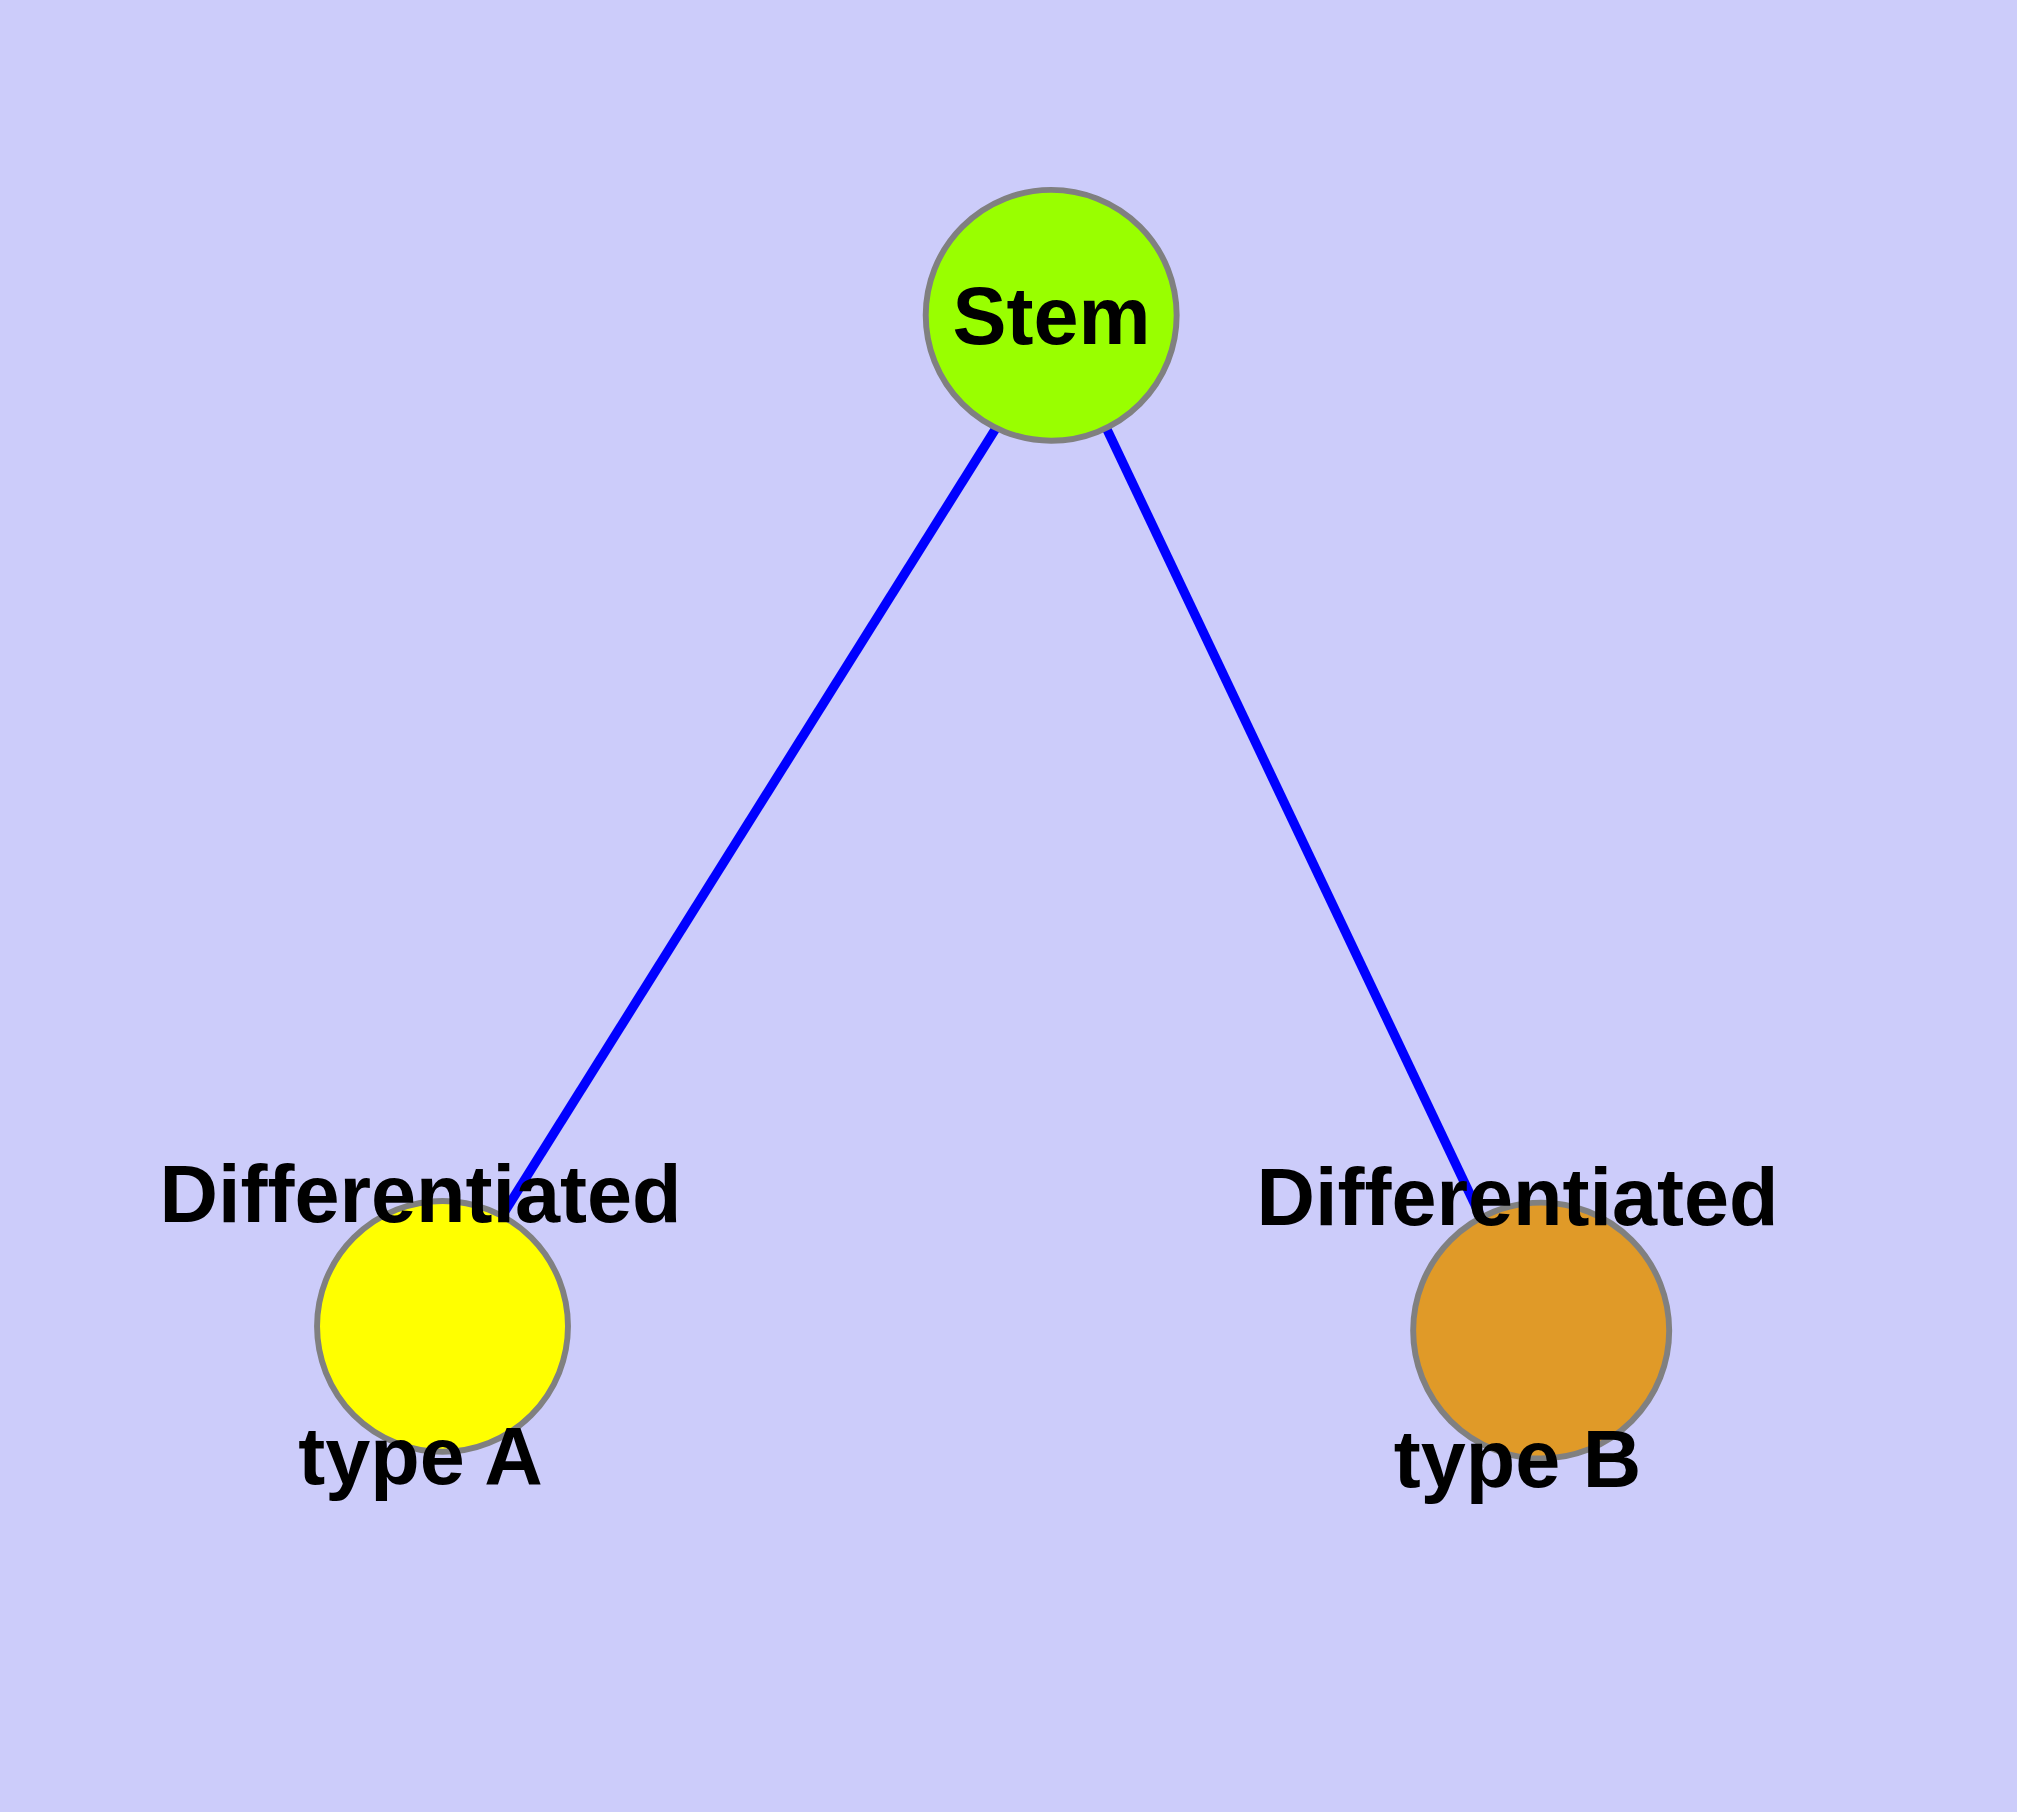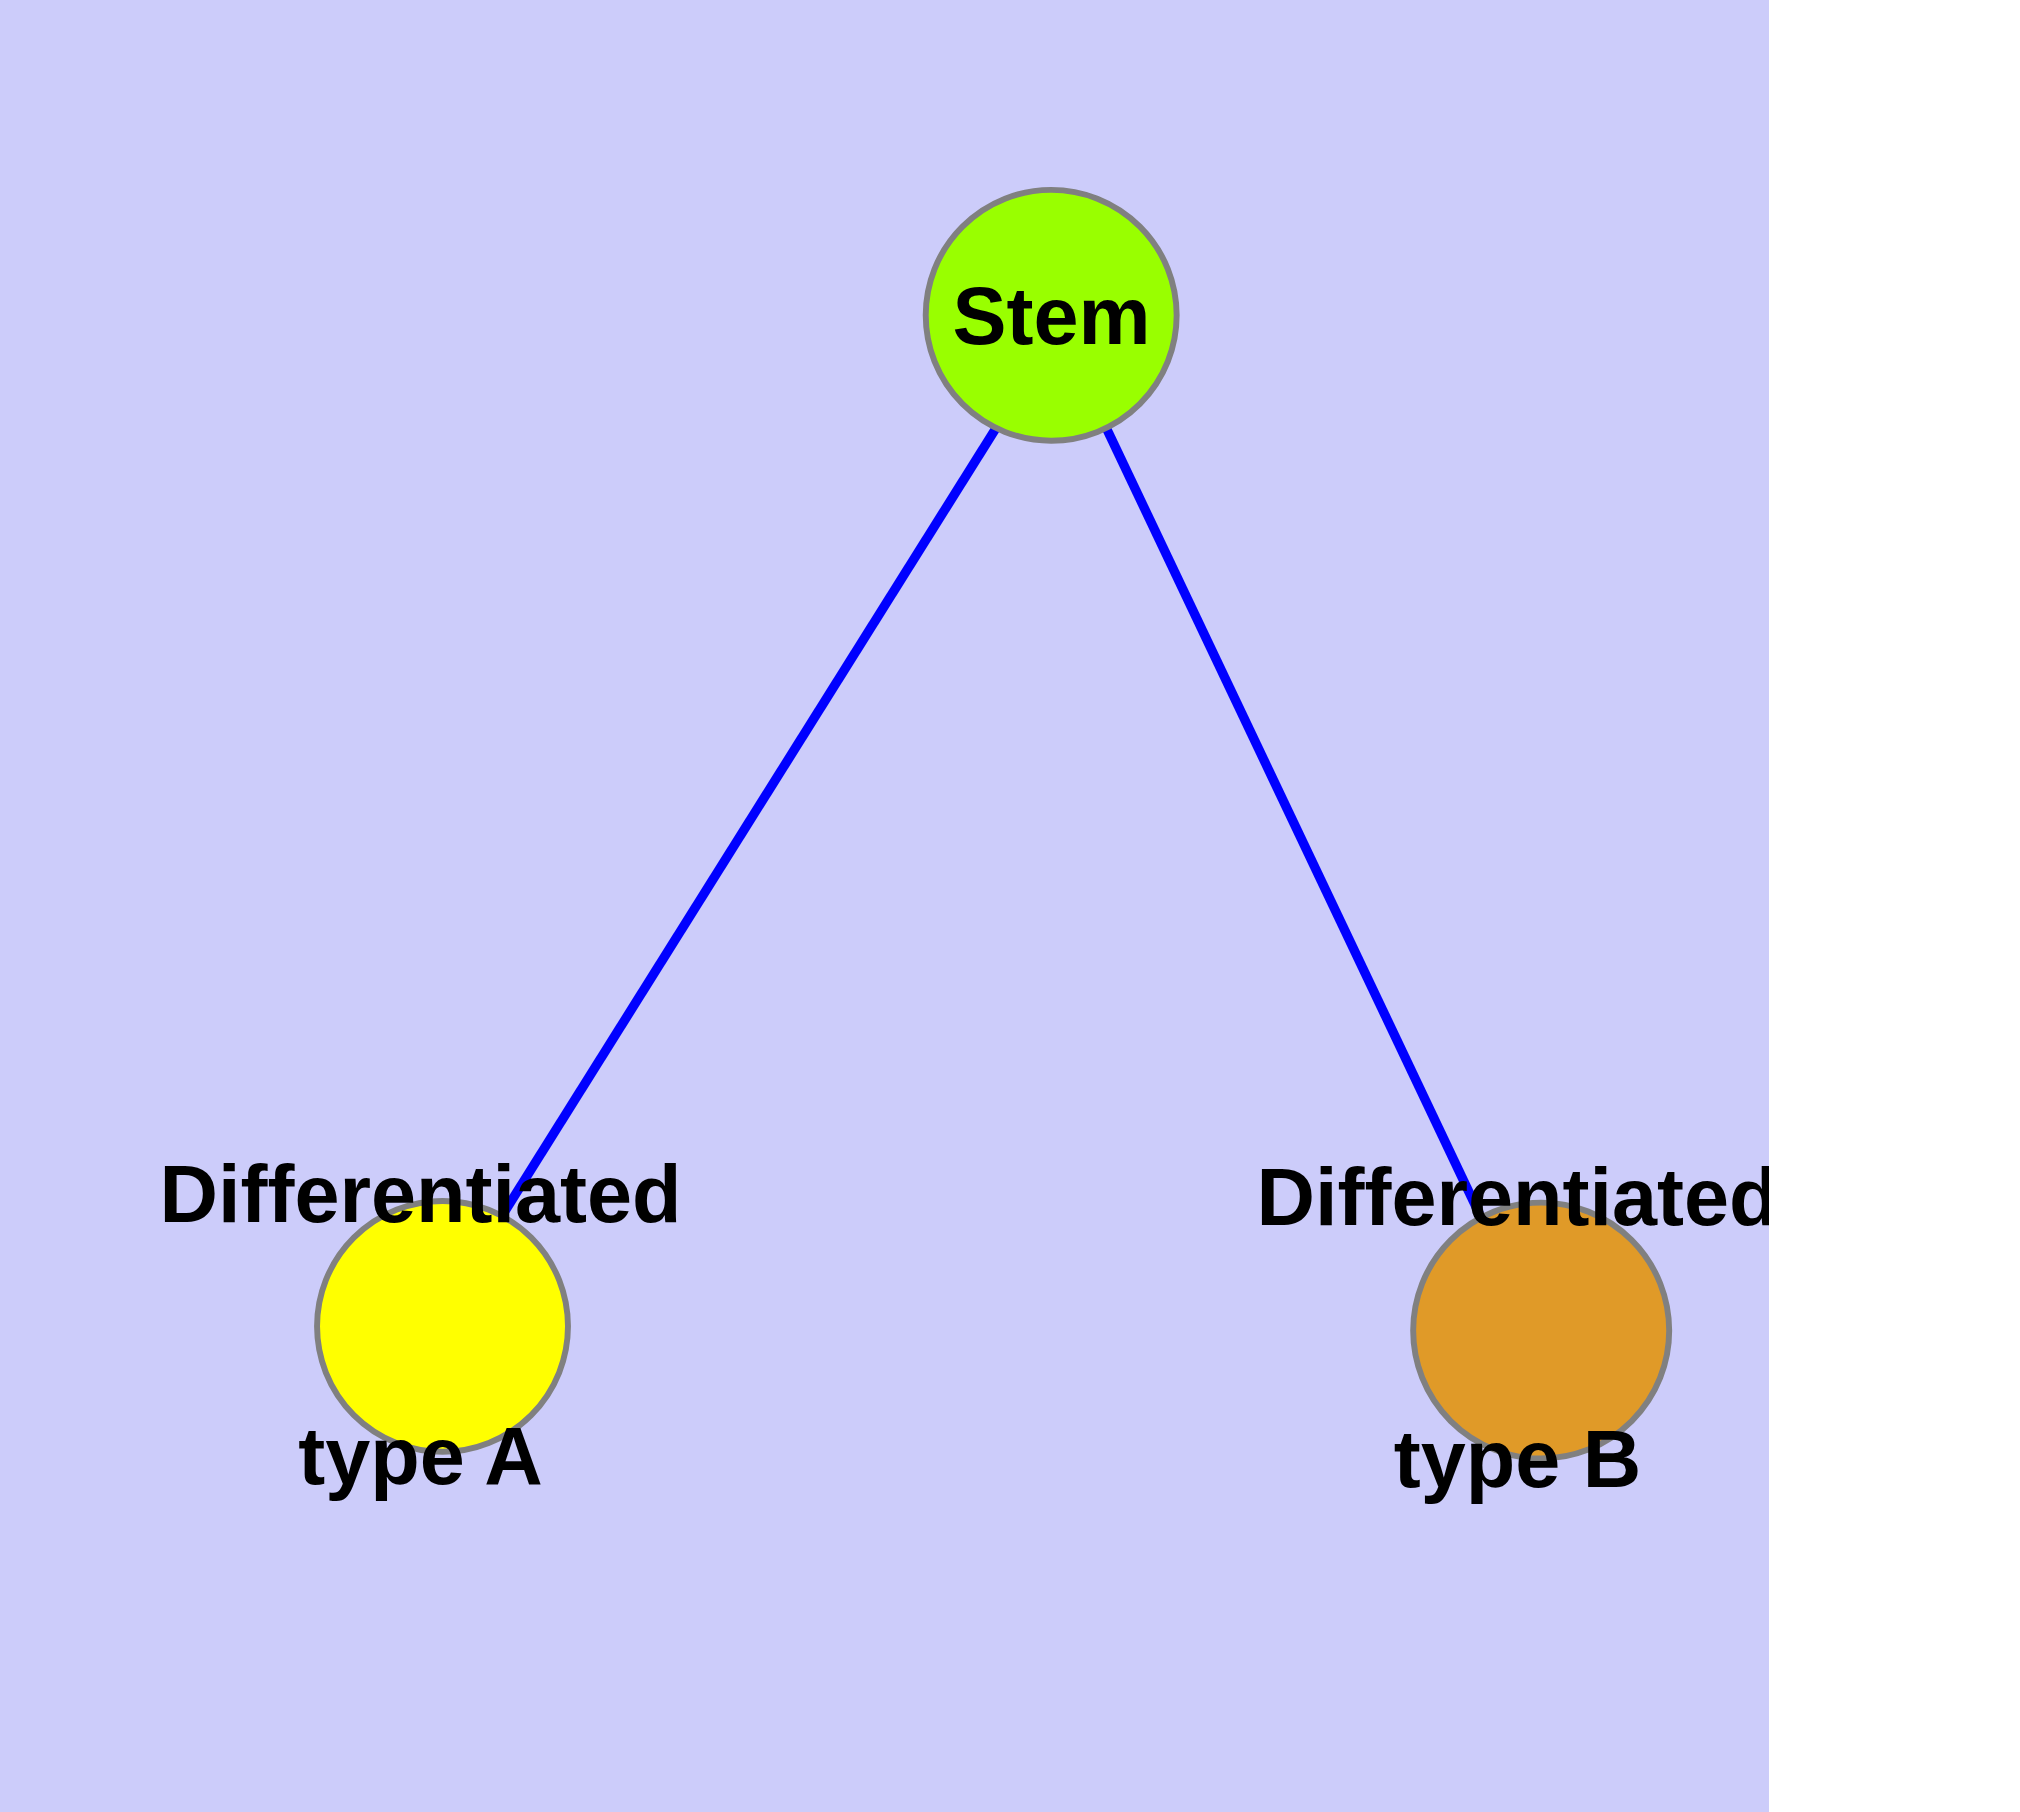--- a/index.html
+++ b/index.html
@@ -36,21 +36,21 @@
   .label-stem {
     font-size: 81px;
   }
   .label-leaf {
     font-size: 81px;
   }
 </style>
 </head>
 <body>
 
-<div id="stage" style="width: 1769px; height: 1812px; background: rgb(204, 204, 250);">
+<div id="stage" style="width: 2017px; height: 1812px; background: rgb(204, 204, 250);">
 
   <svg id="graph-svg" viewBox="0 0 2384 2138" preserveAspectRatio="none" xmlns="http://www.w3.org/2000/svg">
     <g>
       <line class="graph-edge" id="edge0" x1="1175" y1="505" x2="595" y2="1430" stroke="#0000ff" stroke-width="11" stroke-linecap="butt"></line>
       <line class="graph-edge" id="edge1" x1="1305" y1="505" x2="1745" y2="1432" stroke="#0000ff" stroke-width="11" stroke-linecap="butt"></line>
     </g>
     <g>
       <circle class="graph-node" id="node0" cx="1240" cy="372" r="148" fill="#99ff00" stroke="#808080" stroke-width="7"></circle>
       <circle class="graph-node" id="node1" cx="522" cy="1565" r="148" fill="#ffff00" stroke="#808080" stroke-width="7"></circle>
       <circle class="graph-node" id="node2" cx="1818" cy="1570" r="151" fill="#e09a28" stroke="#808080" stroke-width="7"></circle>

